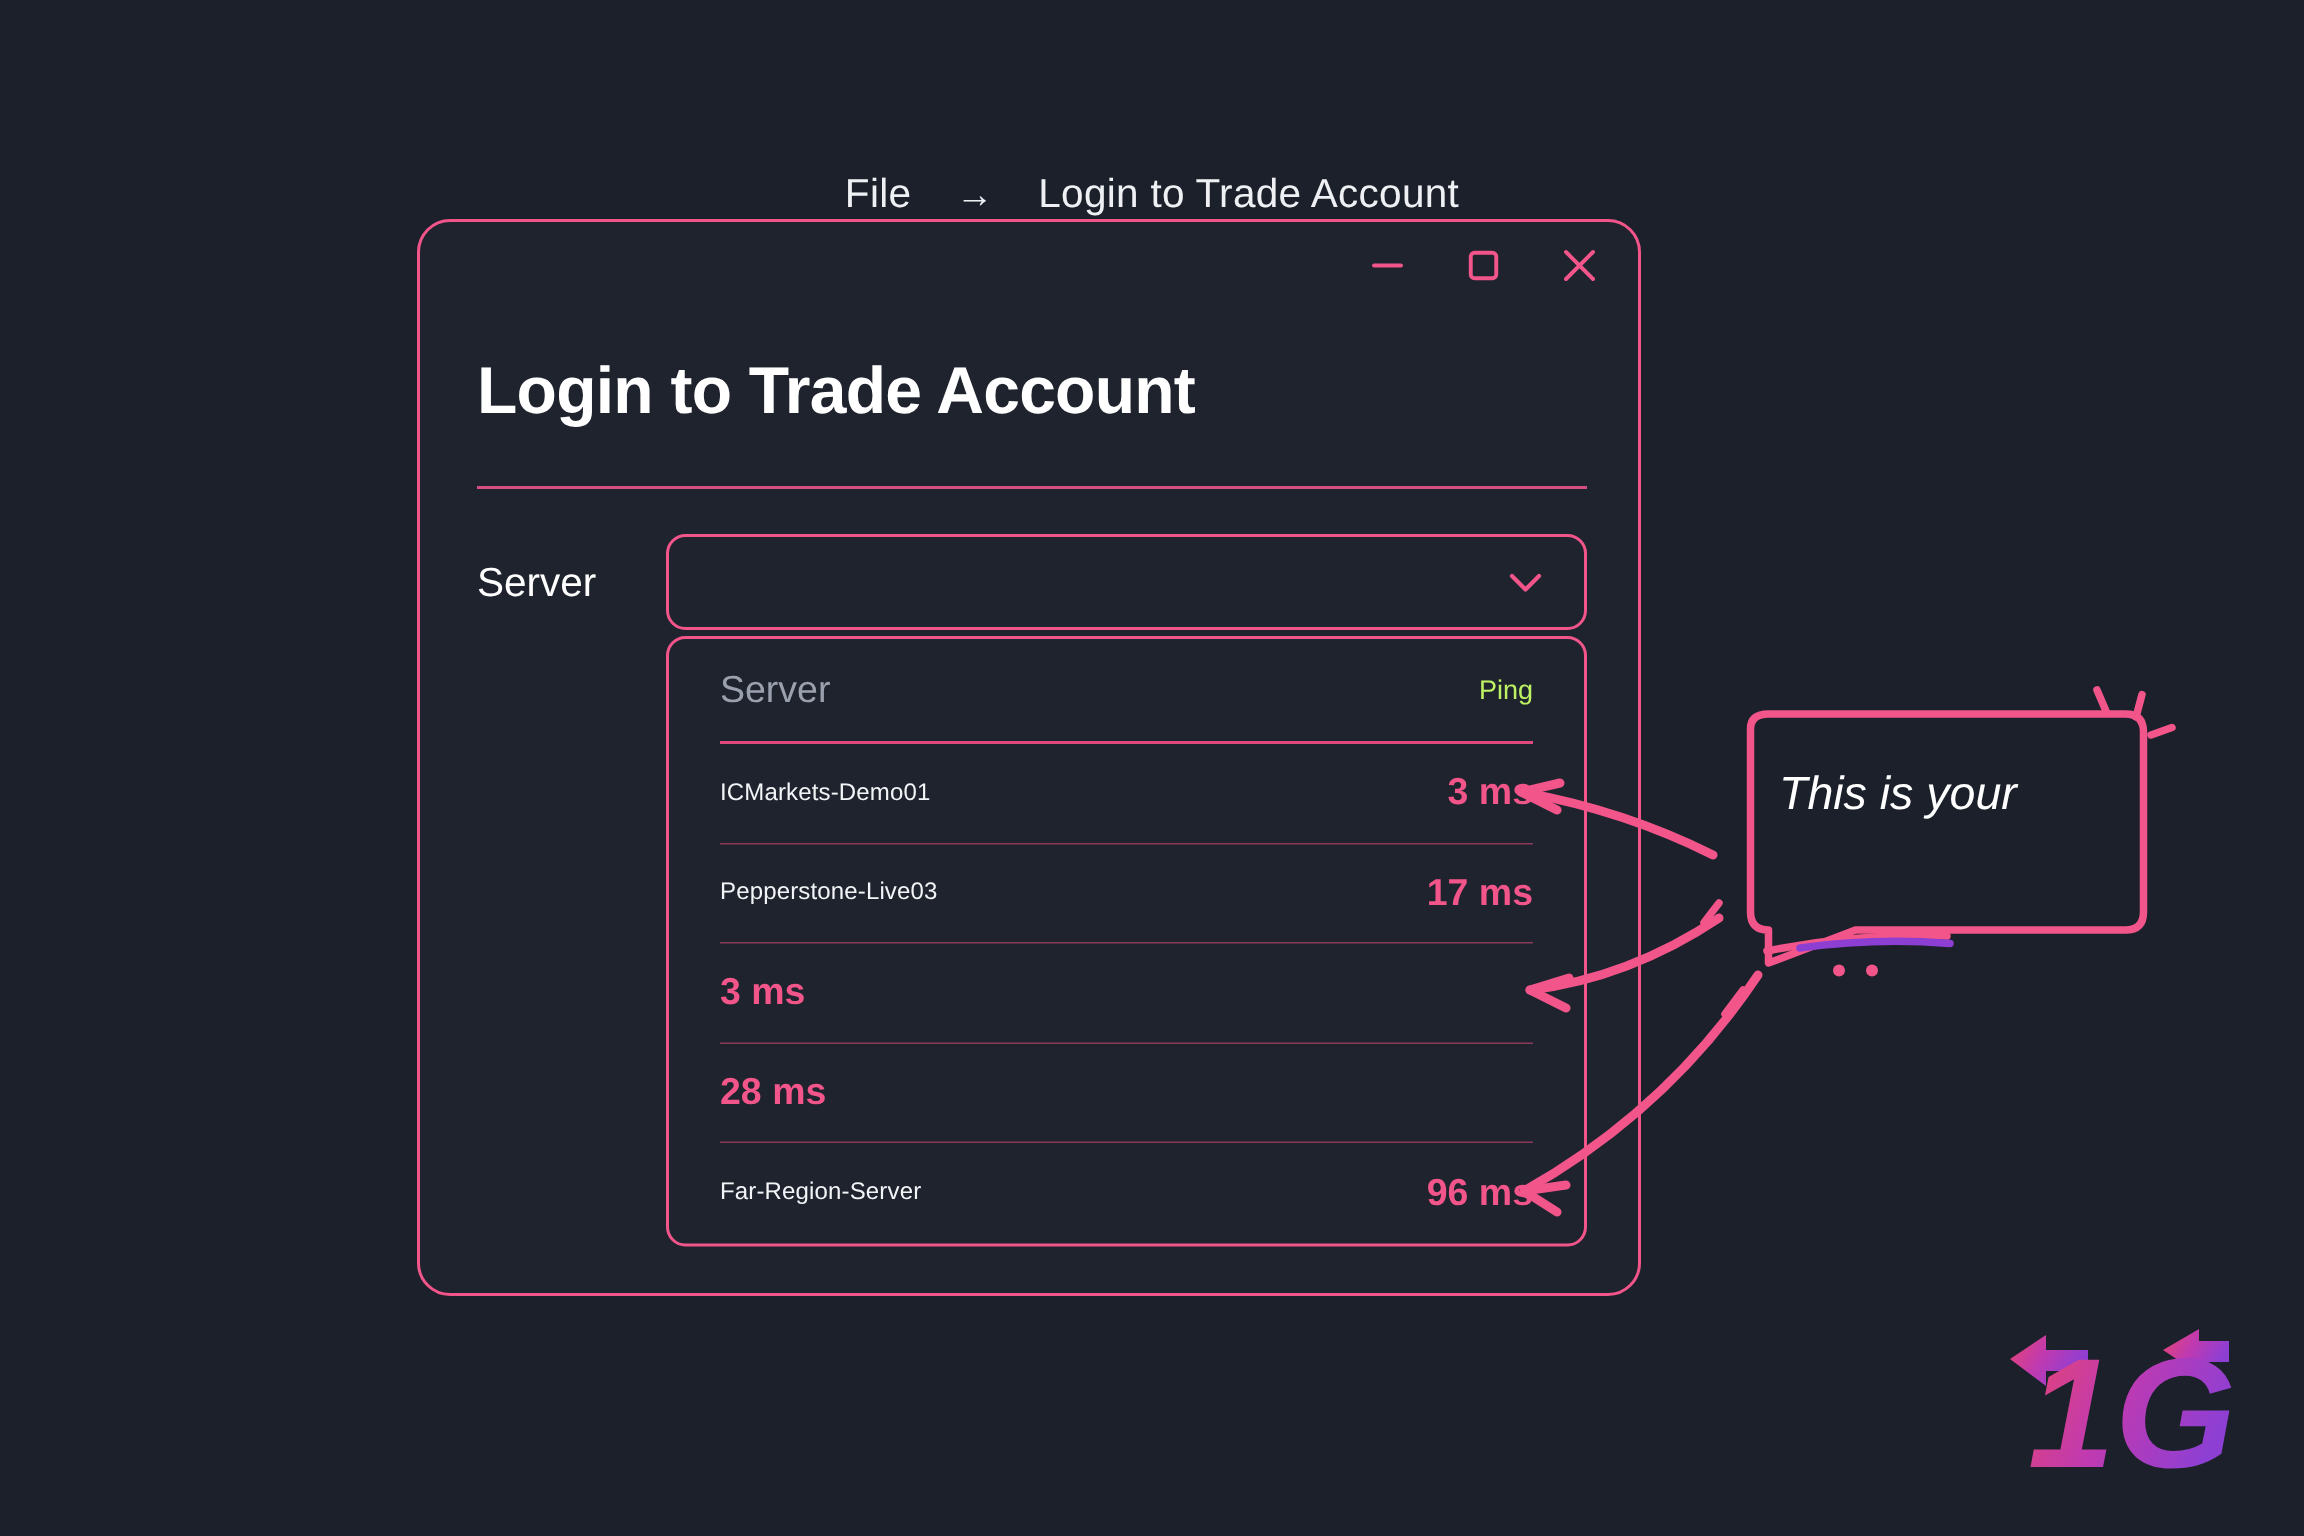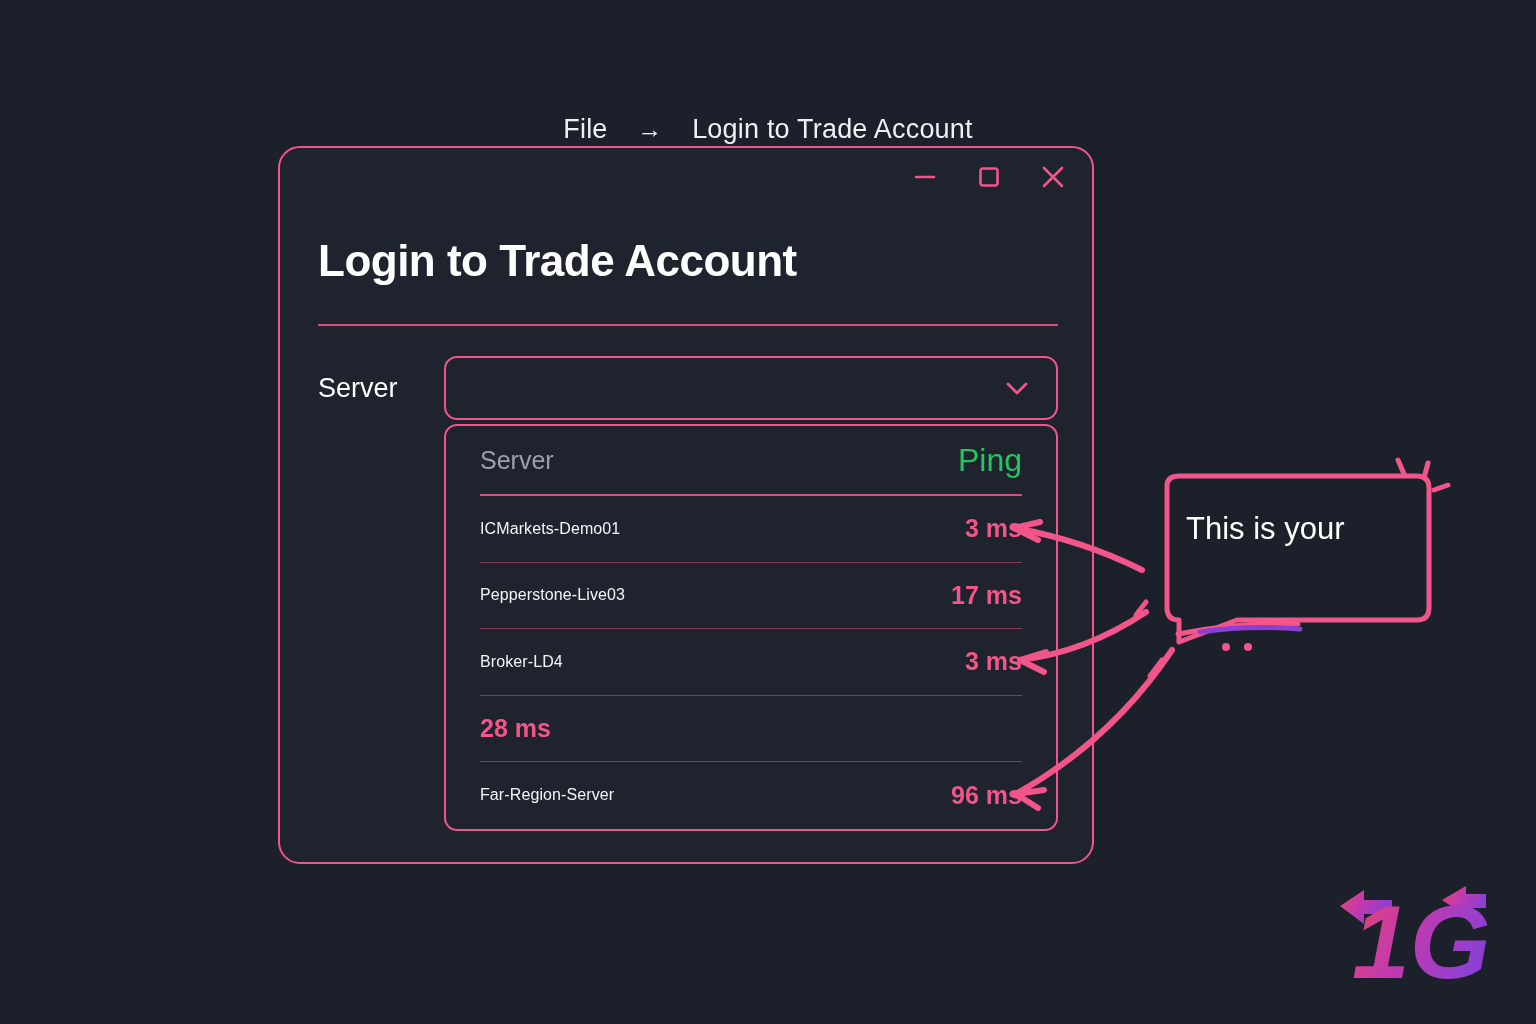--- a/index.html
+++ b/index.html
@@ -127,21 +127,21 @@
     background: #1e232d;
     padding: 0 34px;
   }
   .dd-head {
     display: flex;
     align-items: center;
     height: 70px;
     border-bottom: 2px solid #e0497e;
   }
   .dd-head .col-server { flex: 1; font-size: 25px; color: #9aa0ad; }
-  .dd-head .col-ping   { font-size: 32px; color: #22c55e; }
+  .dd-head .col-ping   { font-size: 18px; color: #bef264; }
 
   .dd-row {
     display: flex;
     align-items: center;
     height: 66.5px;
     border-bottom: 1.5px solid #8a3a59;
   }
   .dd-row:last-child { border-bottom: none; }
   .dd-row .name {
     flex: 1;
@@ -164,20 +164,21 @@
     pointer-events: none;
   }
   .callout-text {
     position: absolute;
     left: 1186px;
     top: 505px;
     width: 240px;
     font-size: 31px;
     line-height: 1.55;
     color: #ffffff;
+    font-style: italic;
   }
 
   
   .logo {
     position: absolute;
     left: 1334px;
     top: 872px;
     width: 180px;
     height: 120px;
   }
@@ -235,21 +236,20 @@
     <div id="dd-rows">
         <div class="dd-row">
           <div class="name">ICMarkets-Demo01</div>
           <div class="ping">3 ms</div>
         </div>
         <div class="dd-row">
           <div class="name">Pepperstone-Live03</div>
           <div class="ping">17 ms</div>
         </div>
         <div class="dd-row">
-          <div class="name">Broker-LD4</div>
           <div class="ping">3 ms</div>
         </div>
         <div class="dd-row">
           <div class="ping">28 ms</div>
         </div>
         <div class="dd-row">
           <div class="name">Far-Region-Server</div>
           <div class="ping">96 ms</div>
         </div>
       </div>

